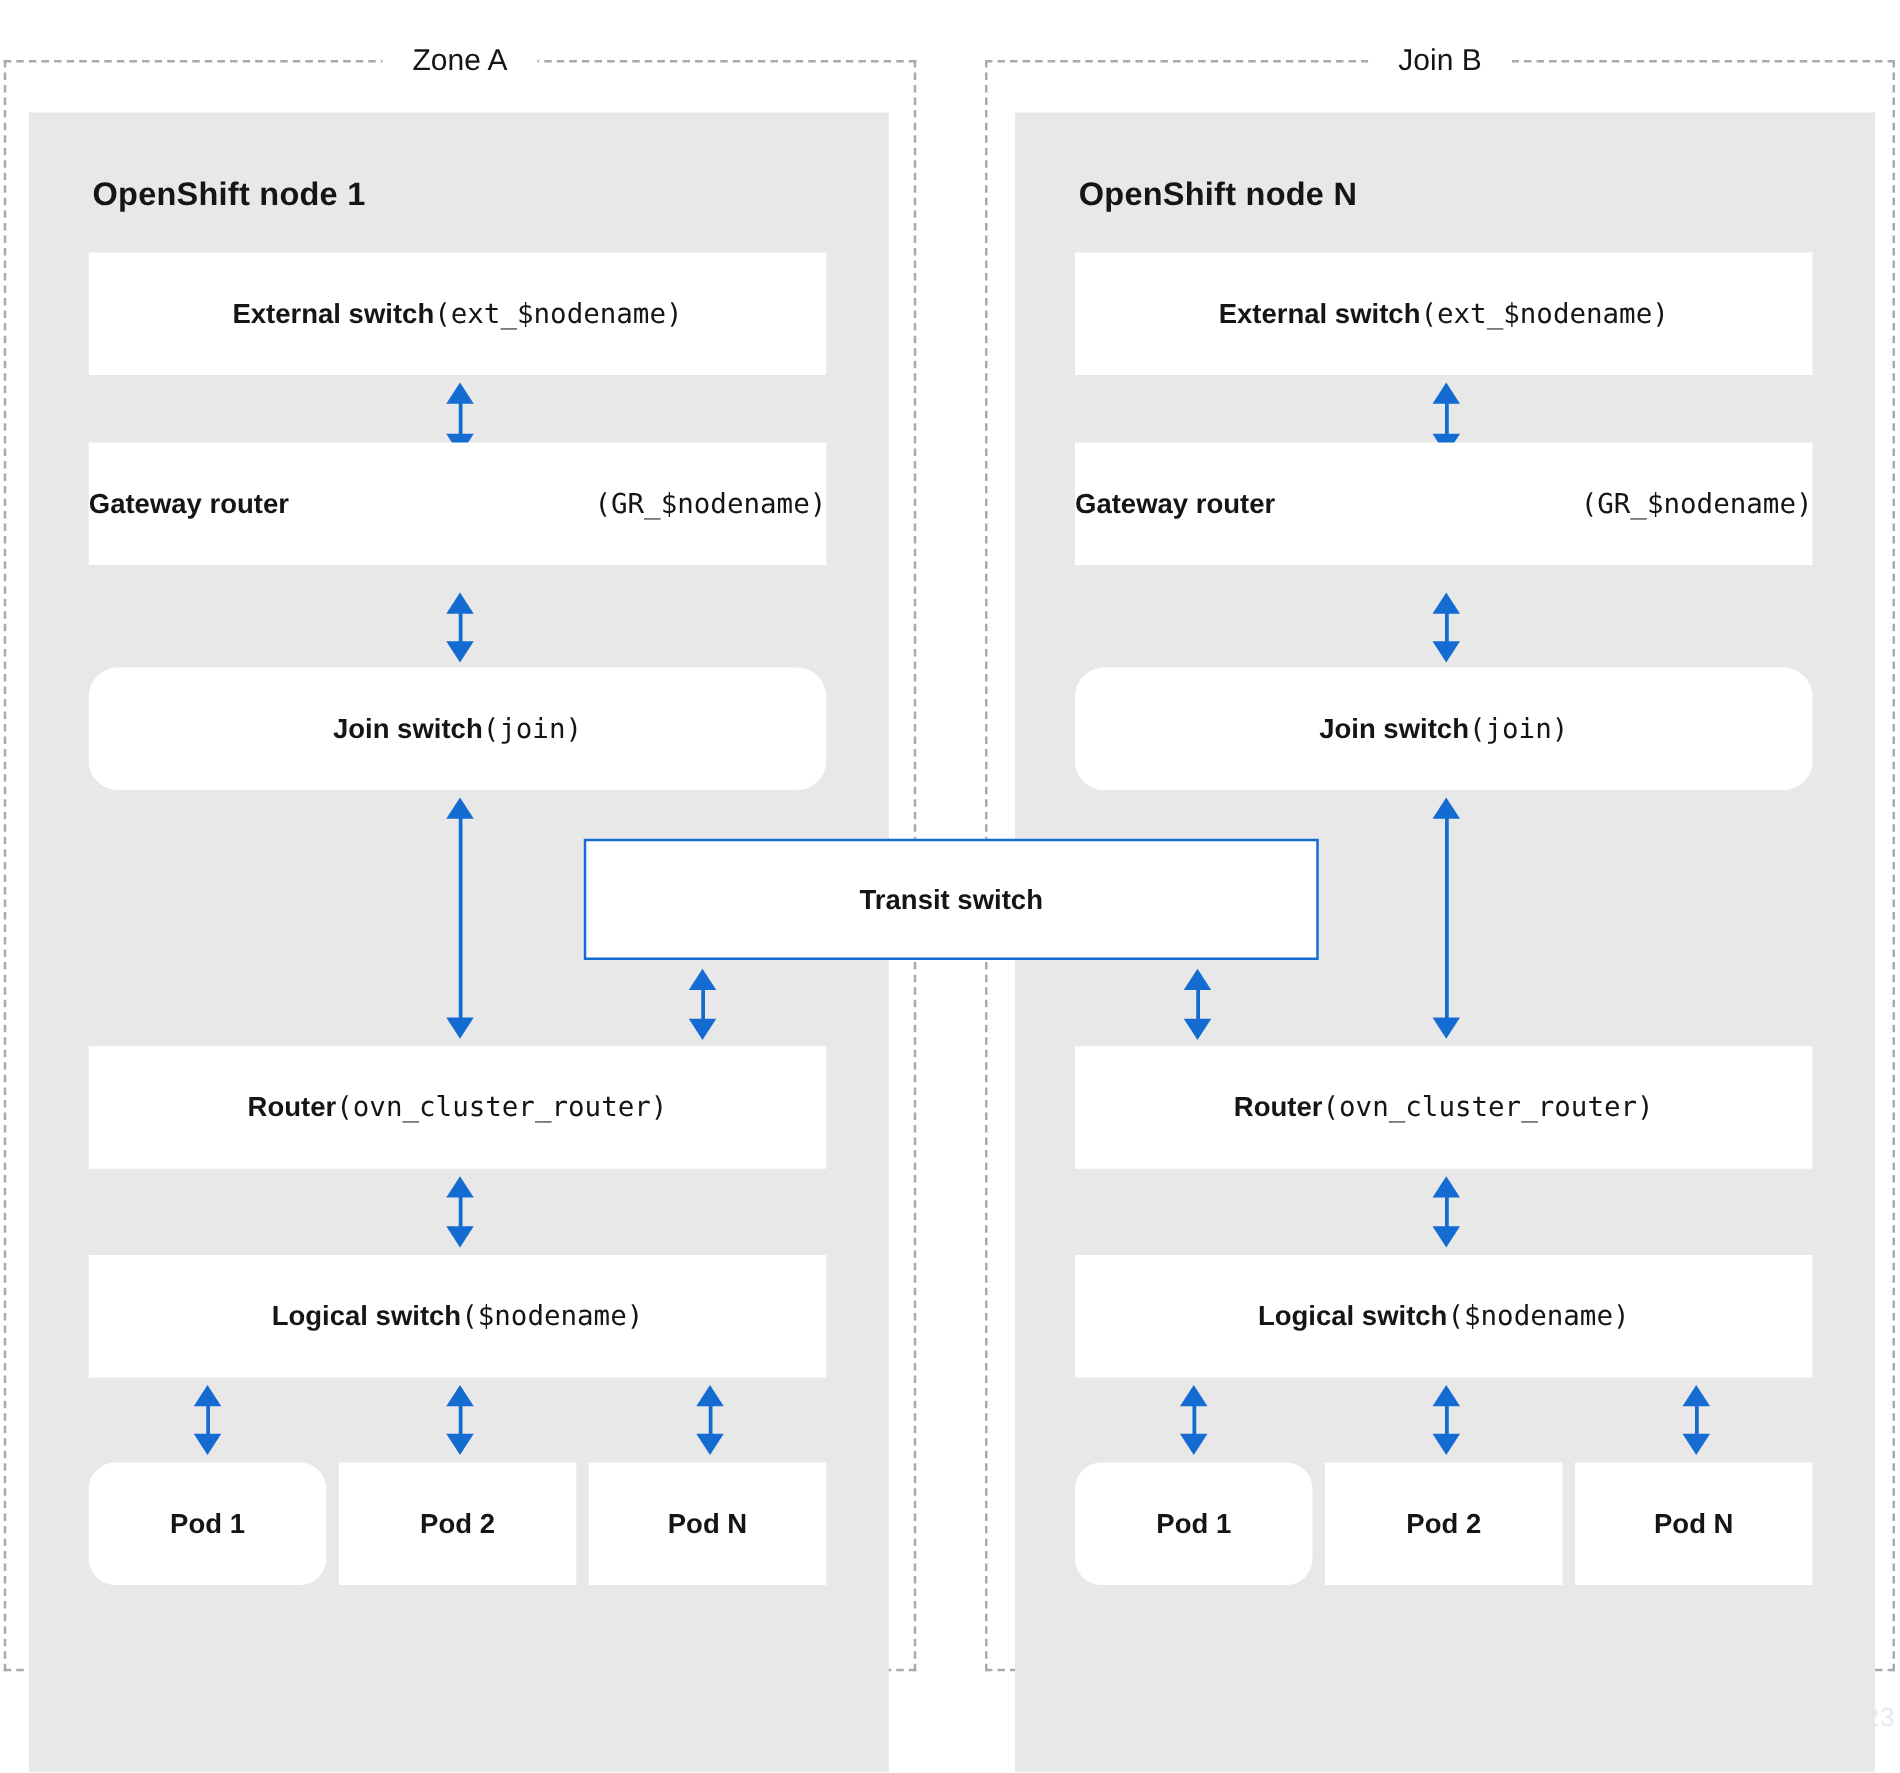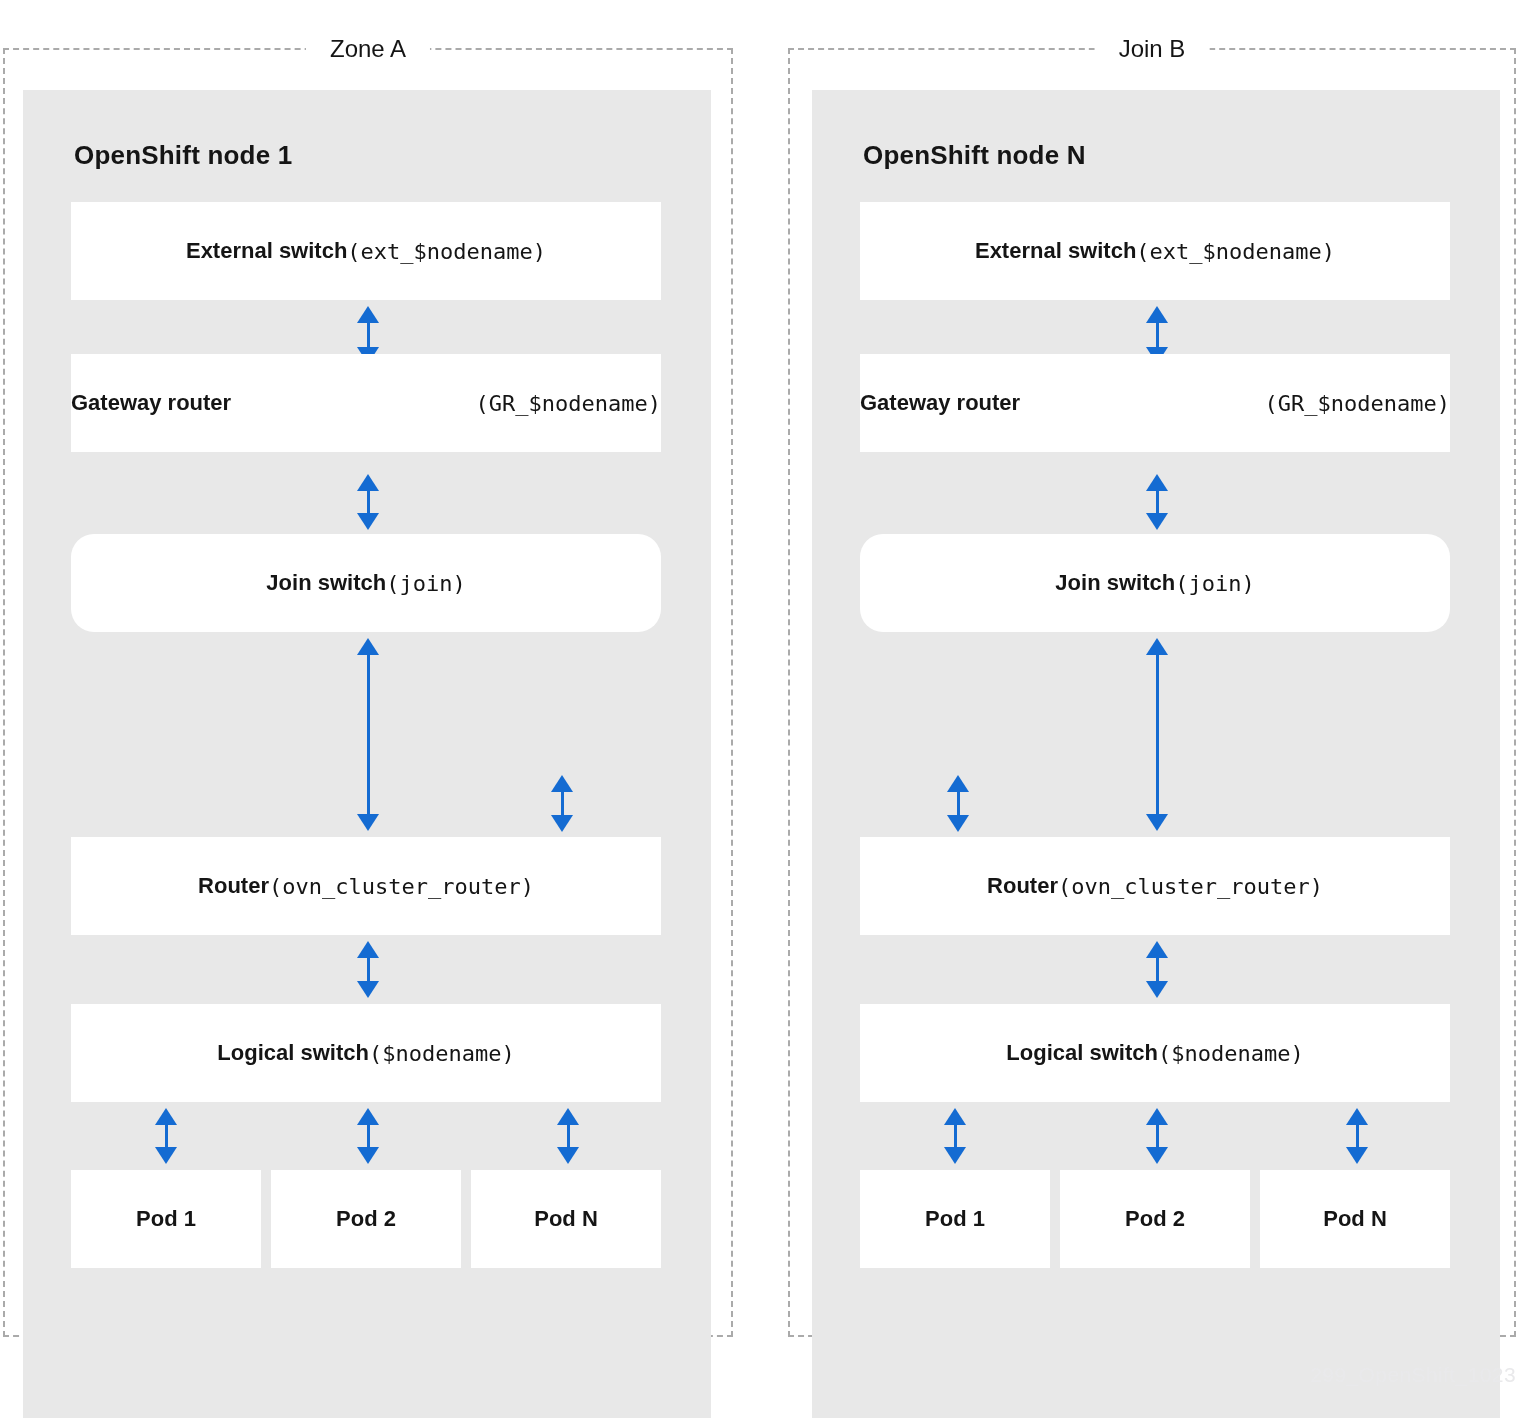--- a/index.html
+++ b/index.html
@@ -49,21 +49,21 @@
   .pos-ext{top:112px;}
   .pos-gw{top:264px;justify-content:space-between;}
   .pos-join{top:444px;border-radius:23px;}
   .pos-router{top:747px;}
   .pos-ls{top:914px;}
   .pod{
     position:absolute;top:1080px;width:190px;height:98px;background:#ffffff;
     display:flex;align-items:center;justify-content:center;
     font-size:22px;font-weight:600;
   }
-  .pod-0{left:48px;}
+  .pod-0{left:48px;border-radius:21px;}
   .pod-1{left:248px;}
   .pod-2{left:448px;}
   
   .varrow{
     position:absolute;width:22px;
     background:linear-gradient(var(--blue),var(--blue)) no-repeat center/3px calc(100% - 22px);
   }
   .varrow::before{
     content:"";position:absolute;top:0;left:50%;transform:translateX(-50%);
     width:0;height:0;border-left:11px solid transparent;border-right:11px solid transparent;
@@ -182,17 +182,18 @@
       <div class="varrow ar-p0 ar-ls-pod"></div>
       <div class="varrow ar-p1 ar-ls-pod"></div>
       <div class="varrow ar-p2 ar-ls-pod"></div>
 
       <div class="pod pod-0">Pod 1</div>
       <div class="pod pod-1">Pod 2</div>
       <div class="pod pod-2">Pod N</div>
     </div>
   </section>
 
+  <div class="transit">Transit switch</div>
   <div class="varrow ar-transit-a"></div>
   <div class="varrow ar-transit-b"></div>
 
   <div class="watermark">299_OpenShift_1023</div>
 </div>
 
 </body></html>

